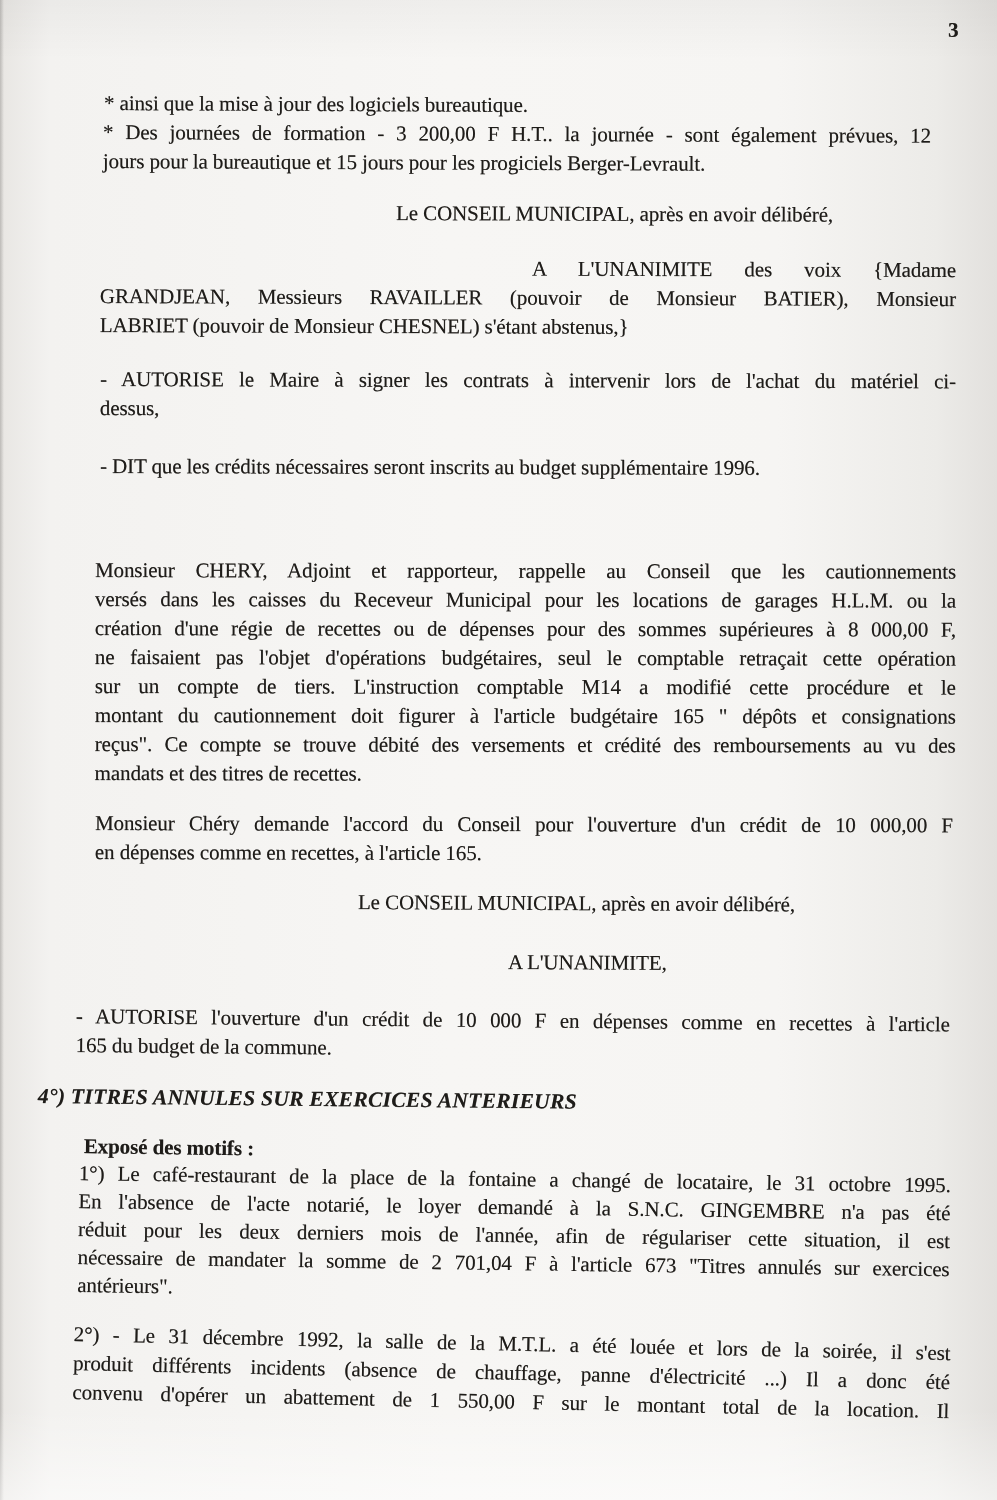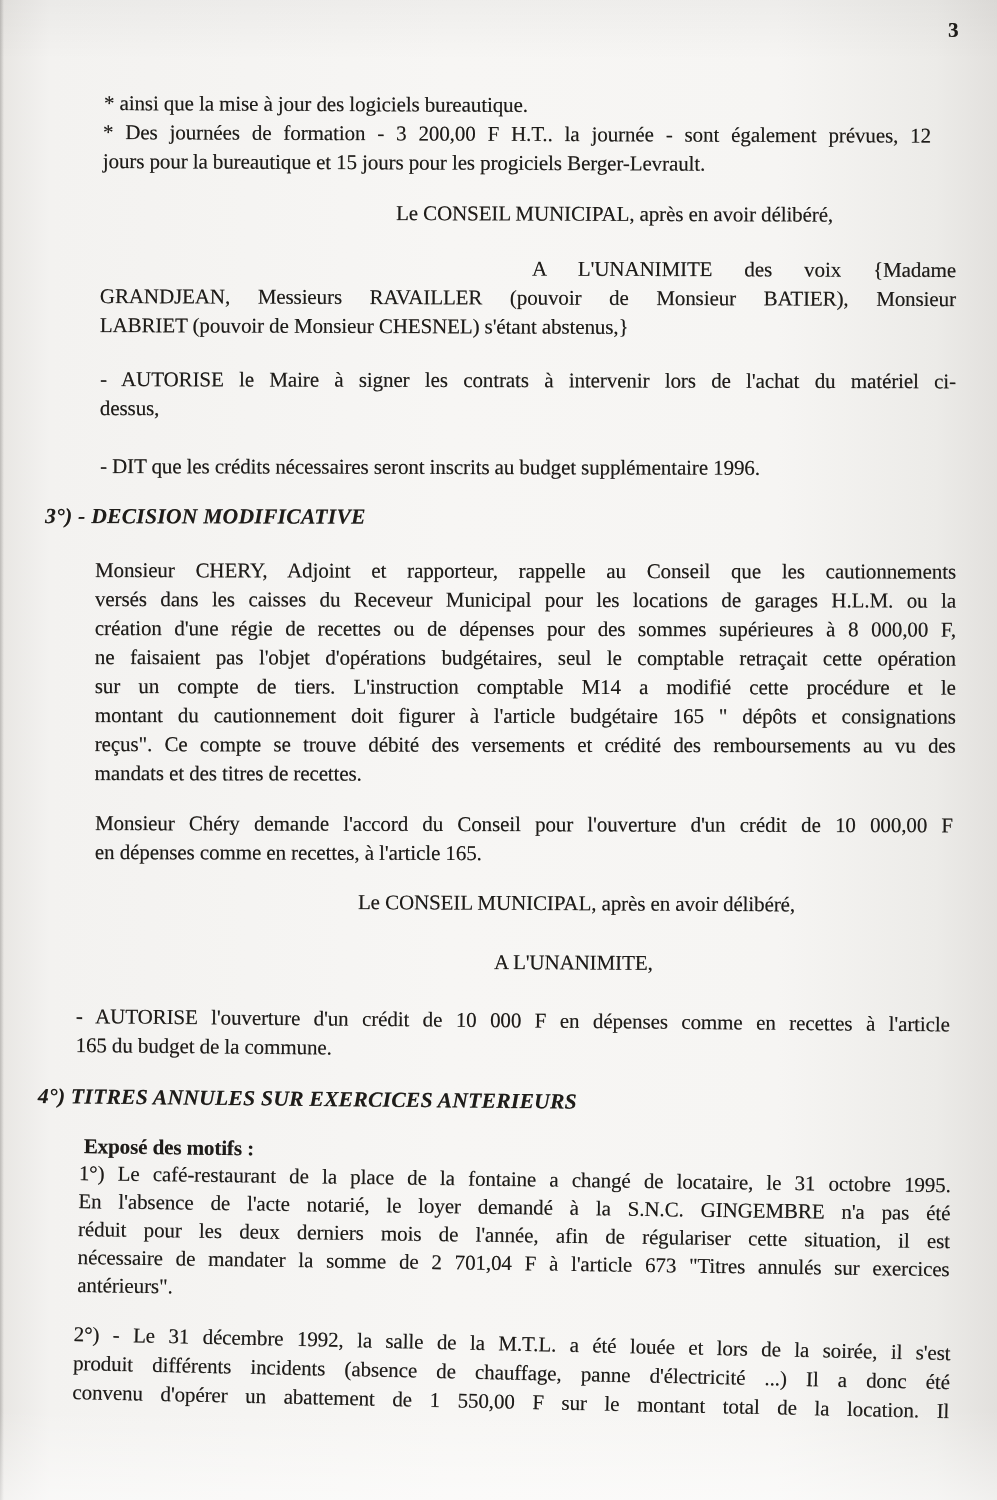--- a/index.html
+++ b/index.html
@@ -67,41 +67,40 @@
       <div class="line">LABRIET (pouvoir de Monsieur CHESNEL) s'étant abstenus,}</div>
     </div>
 
   <div class="block jel" style="left:100px;top:365px;width:856px;transform:rotate(0.15deg);">
       <div class="line">- AUTORISE le Maire à signer les contrats à intervenir lors de l'achat du matériel ci-</div>
       <div class="line">dessus,</div>
     </div>
 
   <div class="block" style="left:100px;top:452px;transform:rotate(0.15deg);">- DIT que les crédits nécessaires seront inscrits au budget supplémentaire 1996.</div>
 
-  <div class="block heading" style="left:45px;top:502px;transform:rotate(0.1deg);">3°) - DECISION MODIFICATIVE</div>
 
   <div class="block jel" style="left:95px;top:556px;width:861px;transform:rotate(0.1deg);">
       <div class="line">Monsieur CHERY, Adjoint et rapporteur, rappelle au Conseil que les cautionnements</div>
       <div class="line">versés dans les caisses du Receveur Municipal pour les locations de garages H.L.M. ou la</div>
       <div class="line">création d'une régie de recettes ou de dépenses pour des sommes supérieures à 8 000,00 F,</div>
       <div class="line">ne faisaient pas l'objet d'opérations budgétaires, seul le comptable retraçait cette opération</div>
       <div class="line">sur un compte de tiers. L'instruction comptable M14 a modifié cette procédure et le</div>
       <div class="line">montant du cautionnement doit figurer à l'article budgétaire 165 " dépôts et consignations</div>
       <div class="line">reçus". Ce compte se trouve débité des versements et crédité des remboursements au vu des</div>
       <div class="line">mandats et des titres de recettes.</div>
     </div>
 
   <div class="block jel" style="left:95px;top:809px;width:858px;transform:rotate(0.15deg);">
       <div class="line">Monsieur Chéry demande l'accord du Conseil pour l'ouverture d'un crédit de 10 000,00 F</div>
       <div class="line">en dépenses comme en recettes, à l'article 165.</div>
     </div>
 
   <div class="block" style="left:358px;top:888px;transform:rotate(0.3deg);">Le CONSEIL MUNICIPAL, après en avoir délibéré,</div>
 
-  <div class="block" style="left:494px;top:948px;transform:rotate(0.3deg);">A L'UNANIMITE,</div>
+  <div class="block" style="left:508px;top:948px;transform:rotate(0.3deg);">A L'UNANIMITE,</div>
 
   <div class="block jel" style="left:76px;top:1002px;width:874px;transform:rotate(0.55deg);">
       <div class="line">- AUTORISE l'ouverture d'un crédit de 10 000 F en dépenses comme en recettes à l'article</div>
       <div class="line">165 du budget de la commune.</div>
     </div>
 
   <div class="block heading" style="left:38px;top:1082px;transform:rotate(0.6deg);">4°) TITRES ANNULES SUR EXERCICES ANTERIEURS</div>
 
   <div class="block bold" style="left:84px;top:1132px;transform:rotate(0.8deg);">Exposé des motifs :</div>
 

